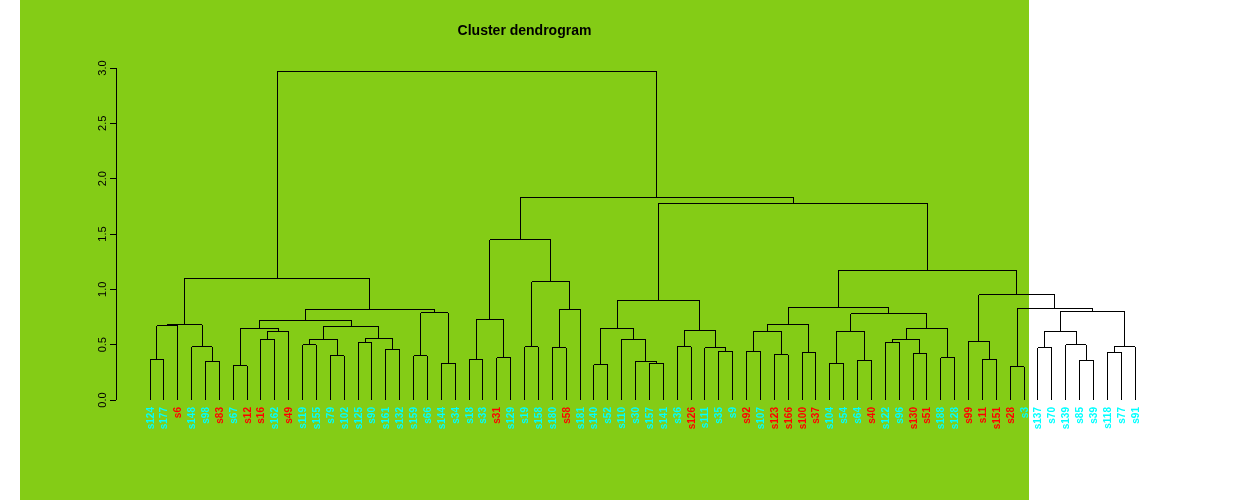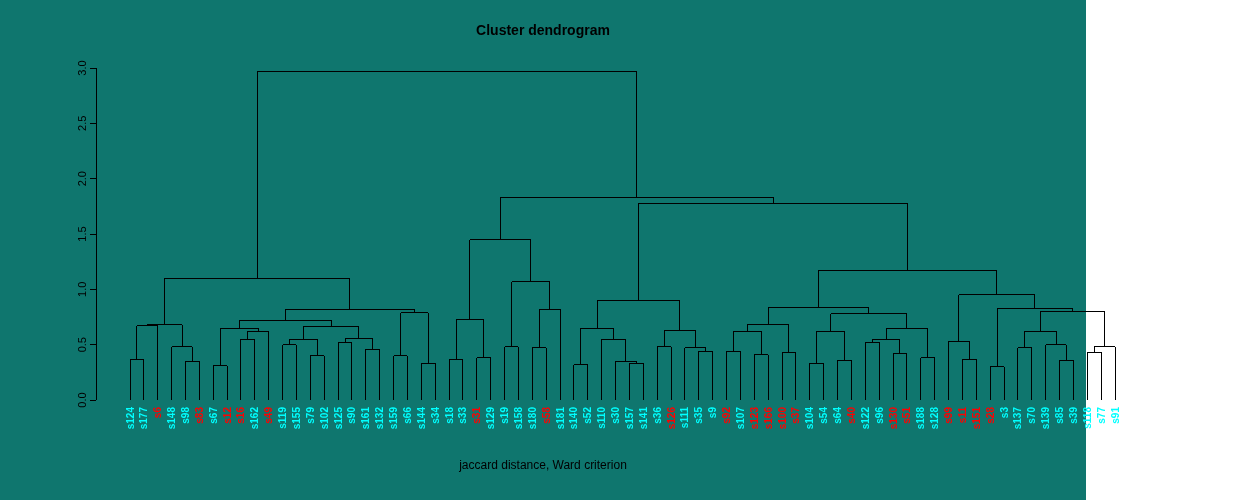--- a/index.html
+++ b/index.html
@@ -6,23 +6,24 @@
     margin: 0;
     padding: 0;
     background: #ffffff;
     width: 1238px;
     height: 500px;
     overflow: hidden;
     font-family: "Liberation Sans", sans-serif;
   }
   .figure {
     position: relative;
-    width: 1086px;
+    width: 1009px;
     height: 500px;
-    background: #0f766e;
+    background: #84cc16;
+    margin-left: 20px;
   }
   .figure svg {
     position: absolute;
     left: 0;
     top: 0;
   }
   .chart-title {
     position: absolute;
     left: 0;
     right: 0;
@@ -342,14 +343,13 @@
       <text x="1017.887323943662" y="407" fill="#00ffff" font-size="10px" font-weight="bold" text-anchor="end" dy="0.35em" font-family="&quot;Liberation Sans&quot;, sans-serif" transform="rotate(-90 1017.887323943662 407)">s137</text>
       <text x="1031.7605633802818" y="407" fill="#00ffff" font-size="10px" font-weight="bold" text-anchor="end" dy="0.35em" font-family="&quot;Liberation Sans&quot;, sans-serif" transform="rotate(-90 1031.7605633802818 407)">s70</text>
       <text x="1045.6338028169014" y="407" fill="#00ffff" font-size="10px" font-weight="bold" text-anchor="end" dy="0.35em" font-family="&quot;Liberation Sans&quot;, sans-serif" transform="rotate(-90 1045.6338028169014 407)">s139</text>
       <text x="1059.5070422535211" y="407" fill="#00ffff" font-size="10px" font-weight="bold" text-anchor="end" dy="0.35em" font-family="&quot;Liberation Sans&quot;, sans-serif" transform="rotate(-90 1059.5070422535211 407)">s85</text>
       <text x="1073.3802816901407" y="407" fill="#00ffff" font-size="10px" font-weight="bold" text-anchor="end" dy="0.35em" font-family="&quot;Liberation Sans&quot;, sans-serif" transform="rotate(-90 1073.3802816901407 407)">s39</text>
       <text x="1087.2535211267605" y="407" fill="#00ffff" font-size="10px" font-weight="bold" text-anchor="end" dy="0.35em" font-family="&quot;Liberation Sans&quot;, sans-serif" transform="rotate(-90 1087.2535211267605 407)">s118</text>
       <text x="1101.1267605633802" y="407" fill="#00ffff" font-size="10px" font-weight="bold" text-anchor="end" dy="0.35em" font-family="&quot;Liberation Sans&quot;, sans-serif" transform="rotate(-90 1101.1267605633802 407)">s77</text>
       <text x="1115" y="407" fill="#00ffff" font-size="10px" font-weight="bold" text-anchor="end" dy="0.35em" font-family="&quot;Liberation Sans&quot;, sans-serif" transform="rotate(-90 1115 407)">s91</text>
     </svg>
   <div class="chart-title">Cluster dendrogram</div>
-  <div class="x-label">jaccard distance, Ward criterion</div>
 </div>
 
 </body></html>

